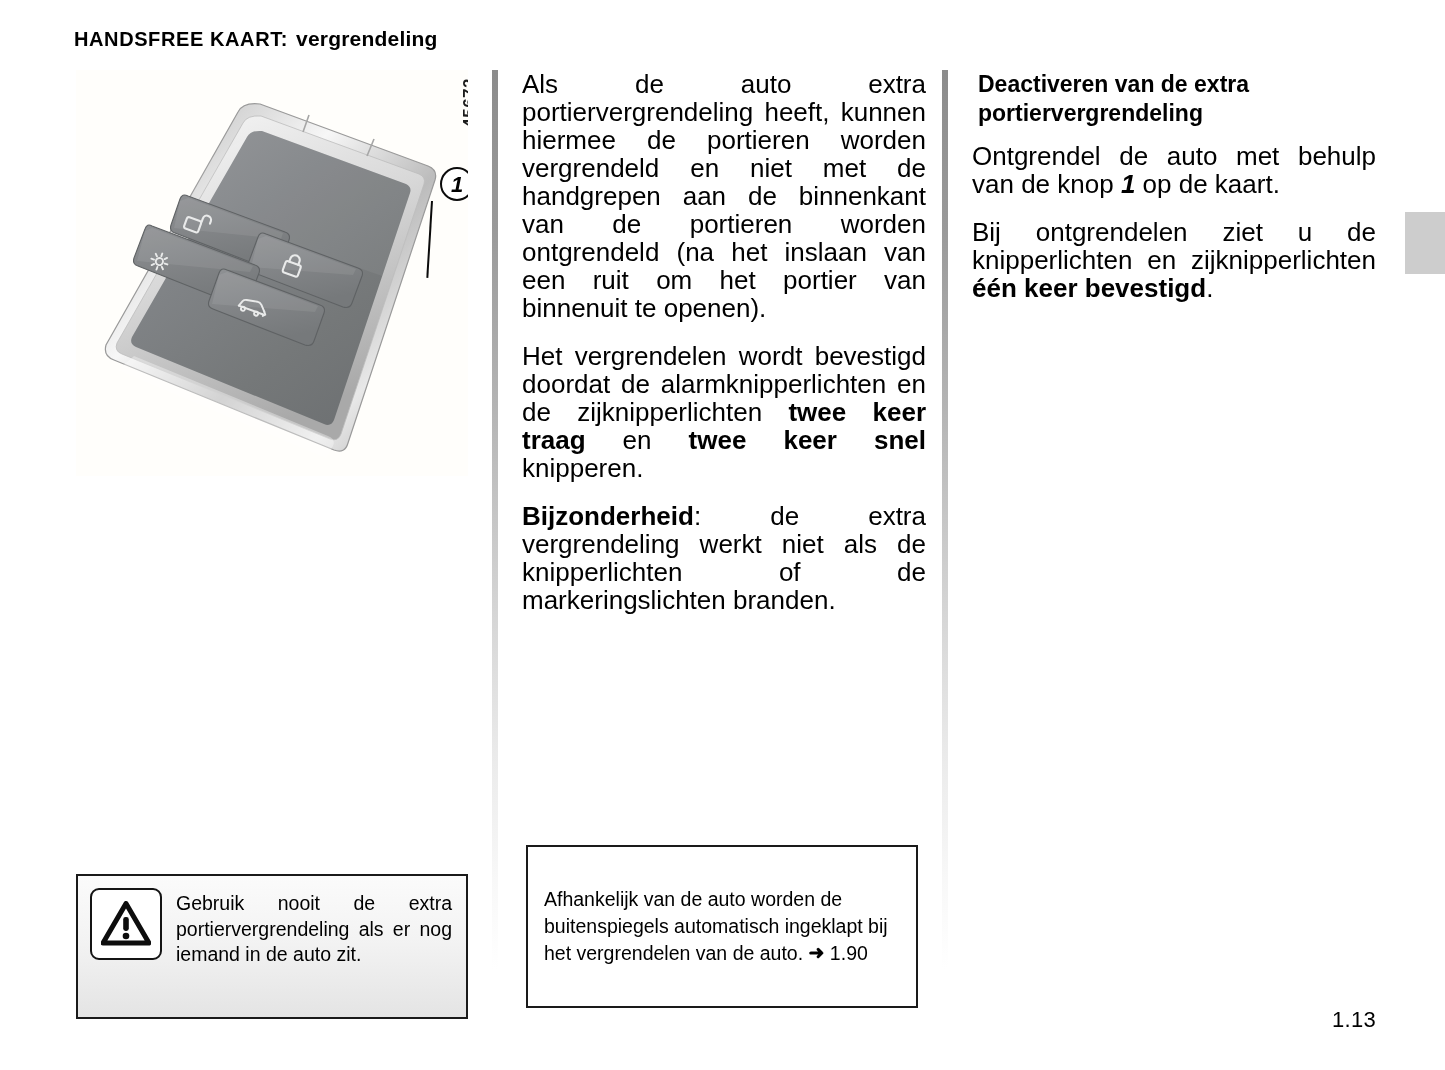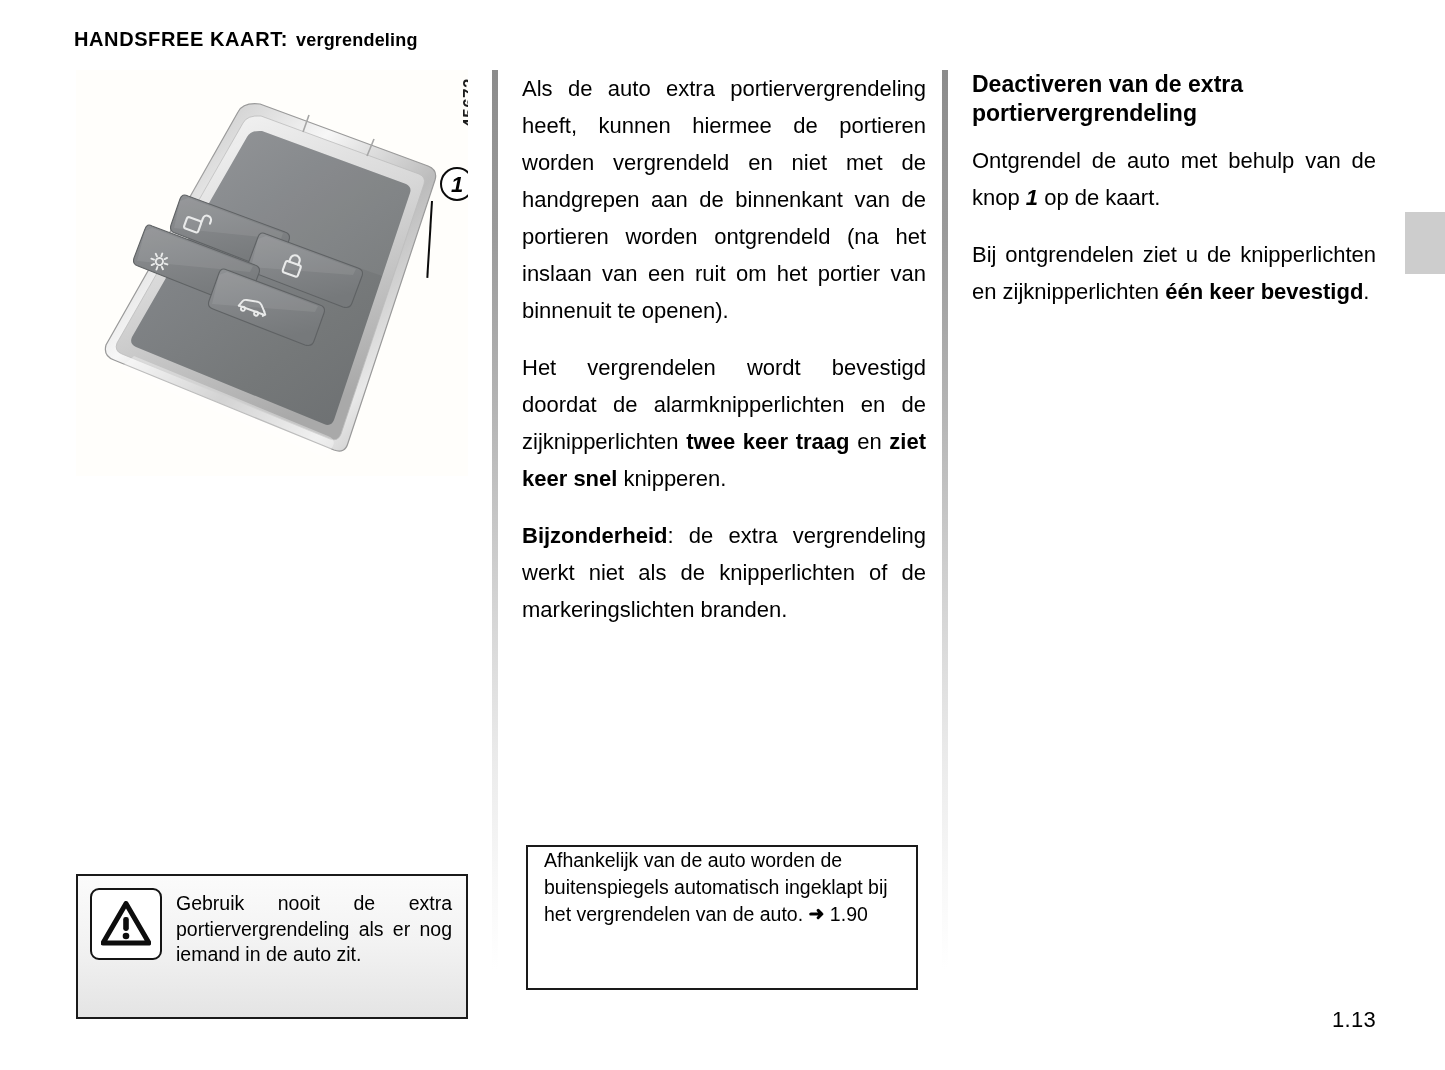--- a/index.html
+++ b/index.html
@@ -20,21 +20,21 @@
   #page-title {
     position: absolute;
     left: 74px;
     top: 21px;
     font-size: 28px;
     font-weight: bold;
     letter-spacing: 0.2px;
     white-space: nowrap;
   }
   #page-title .title-main { font-size: 20px; letter-spacing: 0.6px; }
-  #page-title .title-sub  { font-size: 18px; }
+  #page-title .title-sub  { font-size: 21px; }
 
   
   .col-rule {
     position: absolute;
     width: 6px;
     background: linear-gradient(to bottom,
         #8c8c8c 0%,
         #9a9a9a 18%,
         #b5b5b5 38%,
         #d2d2d2 58%,
@@ -108,37 +108,37 @@
 
   
   .col {
     position: absolute;
     width: 404px;
   }
   #col-mid   { left: 522px; top: 70px; }
   #col-right { left: 972px; top: 70px; }
 
   .body-p {
-    font-size: 22px;
-    line-height: 37px;
+    font-size: 26px;
+    line-height: 28px;
     text-align: justify;
     margin: 0 0 20px 0;
     hyphens: none;
   }
   .body-p.last { margin-bottom: 0; }
 
   h2.sec-head {
     font-size: 23px;
     line-height: 29px;
     font-weight: bold;
     margin: 0 0 12px 0;
     text-align: left;
   }
   #col-mid h2.sec-head { margin-top: 22px; }
-  #col-right h2.sec-head { margin-top: 0px; margin-bottom: 14px; }
+  #col-right h2.sec-head { margin-top: 0px; margin-bottom: 14px; margin-left: 6px; }
 
   b, strong { font-weight: bold; }
   i, em { font-style: italic; font-weight: bold; }
 
   
   #warn-box {
     position: absolute;
     left: 76px;
     top: 845px;
     width: 392px;
@@ -169,25 +169,26 @@
     line-height: 25.5px;
     text-align: justify;
     padding-top: 3px;
   }
 
   #info-box {
     position: absolute;
     left: 526px;
     top: 845px;
     width: 392px;
-    height: 145px;
+    height: 163px;
     border: 2.5px solid #1a1a1a;
     box-sizing: border-box;
     background: #ffffff;
     display: flex;
+    align-items: center;
     padding: 0 16px;
   }
   #info-text {
     font-size: 19.5px;
     line-height: 27px;
     text-align: left;
   }
   .arrow-glyph {
     font-size: 19px;
     font-weight: bold;
@@ -319,21 +320,21 @@
   <div class="callout-line"></div>
   <div class="callout-num">1</div>
 </div>
 
 <div id="col-mid" class="col">
 
   <p class="body-p">Als de auto extra portiervergrendeling heeft, kunnen hiermee de portieren worden vergrendeld en niet met de handgrepen aan de binnenkant van de portieren worden ontgrendeld (na het inslaan van een ruit om het portier van binnenuit te openen).</p>
 
 
 
-  <p class="body-p"><span>Het vergrendelen wordt bevestigd doordat de alarmknipperlichten en de zijknipperlichten </span><b>twee keer traag</b><span> en </span><b>ziet keer snel</b><span> knipperen.</span></p>
+  <p class="body-p"><span>Het vergrendelen wordt bevestigd doordat de alarmknipperlichten en de zijknipperlichten </span><b>twee keer traag</b><span> en </span><b>twee keer snel</b><span> knipperen.</span></p>
 
   <p class="body-p last"><b>Bijzonderheid</b><span>: de extra vergrendeling werkt niet als de knipperlichten of de markeringslichten branden.</span></p>
 </div>
 
 <div id="col-right" class="col">
 
   <h2 class="sec-head">Deactiveren van de extra portiervergrendeling</h2>
 
   <p class="body-p"><span>Ontgrendel de auto met behulp van de knop </span><i>1</i><span> op de kaart.</span></p>
 

